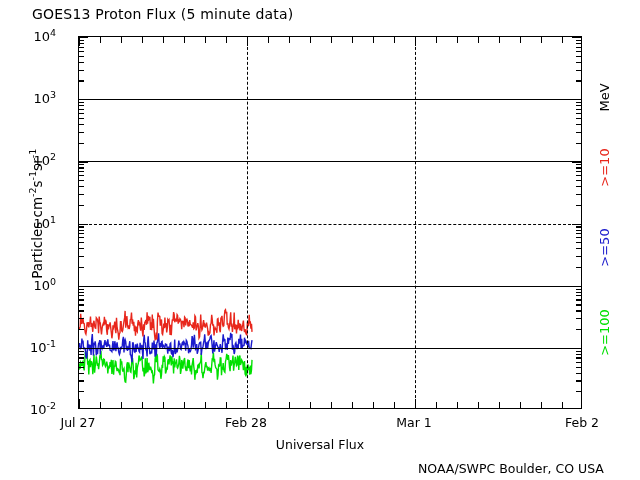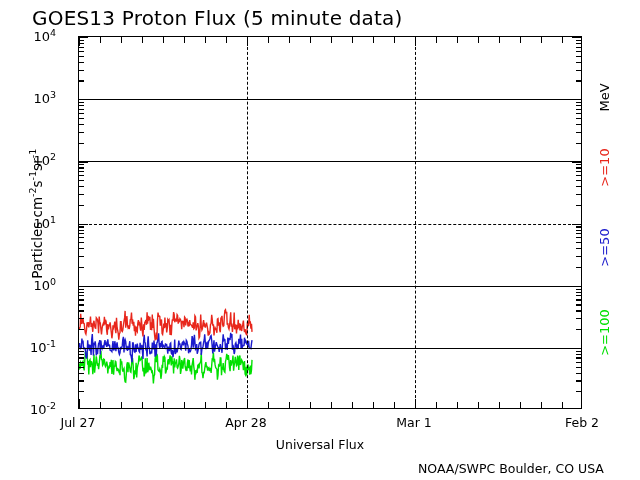--- a/index.html
+++ b/index.html
@@ -2,21 +2,21 @@
 <html><head>
 <meta charset="utf-8">
 <style>
   html,body{margin:0;padding:0;background:#ffffff;}
   body{width:640px;height:480px;overflow:hidden;
        font-family:"DejaVu Sans",sans-serif;color:#000;}
   #root{position:relative;width:640px;height:480px;}
 
   .txt{position:absolute;white-space:pre;font-family:"DejaVu Sans",sans-serif;}
 
-  #title{left:32px;top:6px;font-size:20px;letter-spacing:.2px;}
+  #title{left:32px;top:6px;font-size:14px;letter-spacing:.2px;}
   #begin{left:413px;top:10px;font-size:12.5px;letter-spacing:.1px;}
 
   #ylabel{
     position:absolute;left:-84px;top:205px;width:240px;
     transform:rotate(-90deg);transform-origin:center center;
     text-align:center;font-size:13.5px;white-space:pre;
   }
   #ylabel sup{font-size:9.5px;vertical-align:super;}
 
   #xlabel{left:0;top:437px;width:640px;text-align:center;font-size:12.5px;}
@@ -245,21 +245,21 @@
       <div class="ytlabel" style="top: 27px;"><span>10</span><sup>4</sup></div>
       <div class="ytlabel" style="top: 89.1667px;"><span>10</span><sup>3</sup></div>
       <div class="ytlabel" style="top: 151.333px; margin-left: 12px;"><span>10</span><sup>2</sup></div>
       <div class="ytlabel" style="top: 213.5px;"><span>10</span><sup>1</sup></div>
       <div class="ytlabel" style="top: 275.667px;"><span>10</span><sup>0</sup></div>
       <div class="ytlabel" style="top: 337.833px;"><span>10</span><sup>-1</sup></div>
       <div class="ytlabel" style="top: 400px;"><span>10</span><sup>-2</sup></div>
     </div>
 <div id="xtlabels">
       <div class="xtlabel" style="left: 38px; width: 80px;">Jul 27</div>
-      <div class="xtlabel" style="left: 206px; width: 80px;">Apr 28</div>
+      <div class="xtlabel" style="left: 206px; width: 80px;">Feb 28</div>
       <div class="xtlabel" style="left: 374px; width: 80px;">Mar 1</div>
       <div class="xtlabel" style="left: 542px; width: 80px;">Feb 2</div>
     </div>
 <div id="rlabels">
       <div class="rlab" style="color: rgb(0, 0, 0); width: 70px; left: 569px; top: 90px;">MeV</div>
       <div class="rlab" style="color: rgb(232, 39, 28); width: 70px; left: 569px; top: 160px;">&gt;=10</div>
       <div class="rlab" style="color: rgb(26, 26, 204); width: 70px; left: 569px; top: 240px;">&gt;=50</div>
       <div class="rlab" style="color: rgb(0, 224, 0); width: 70px; left: 569px; top: 325px;">&gt;=100</div>
     </div>
 

